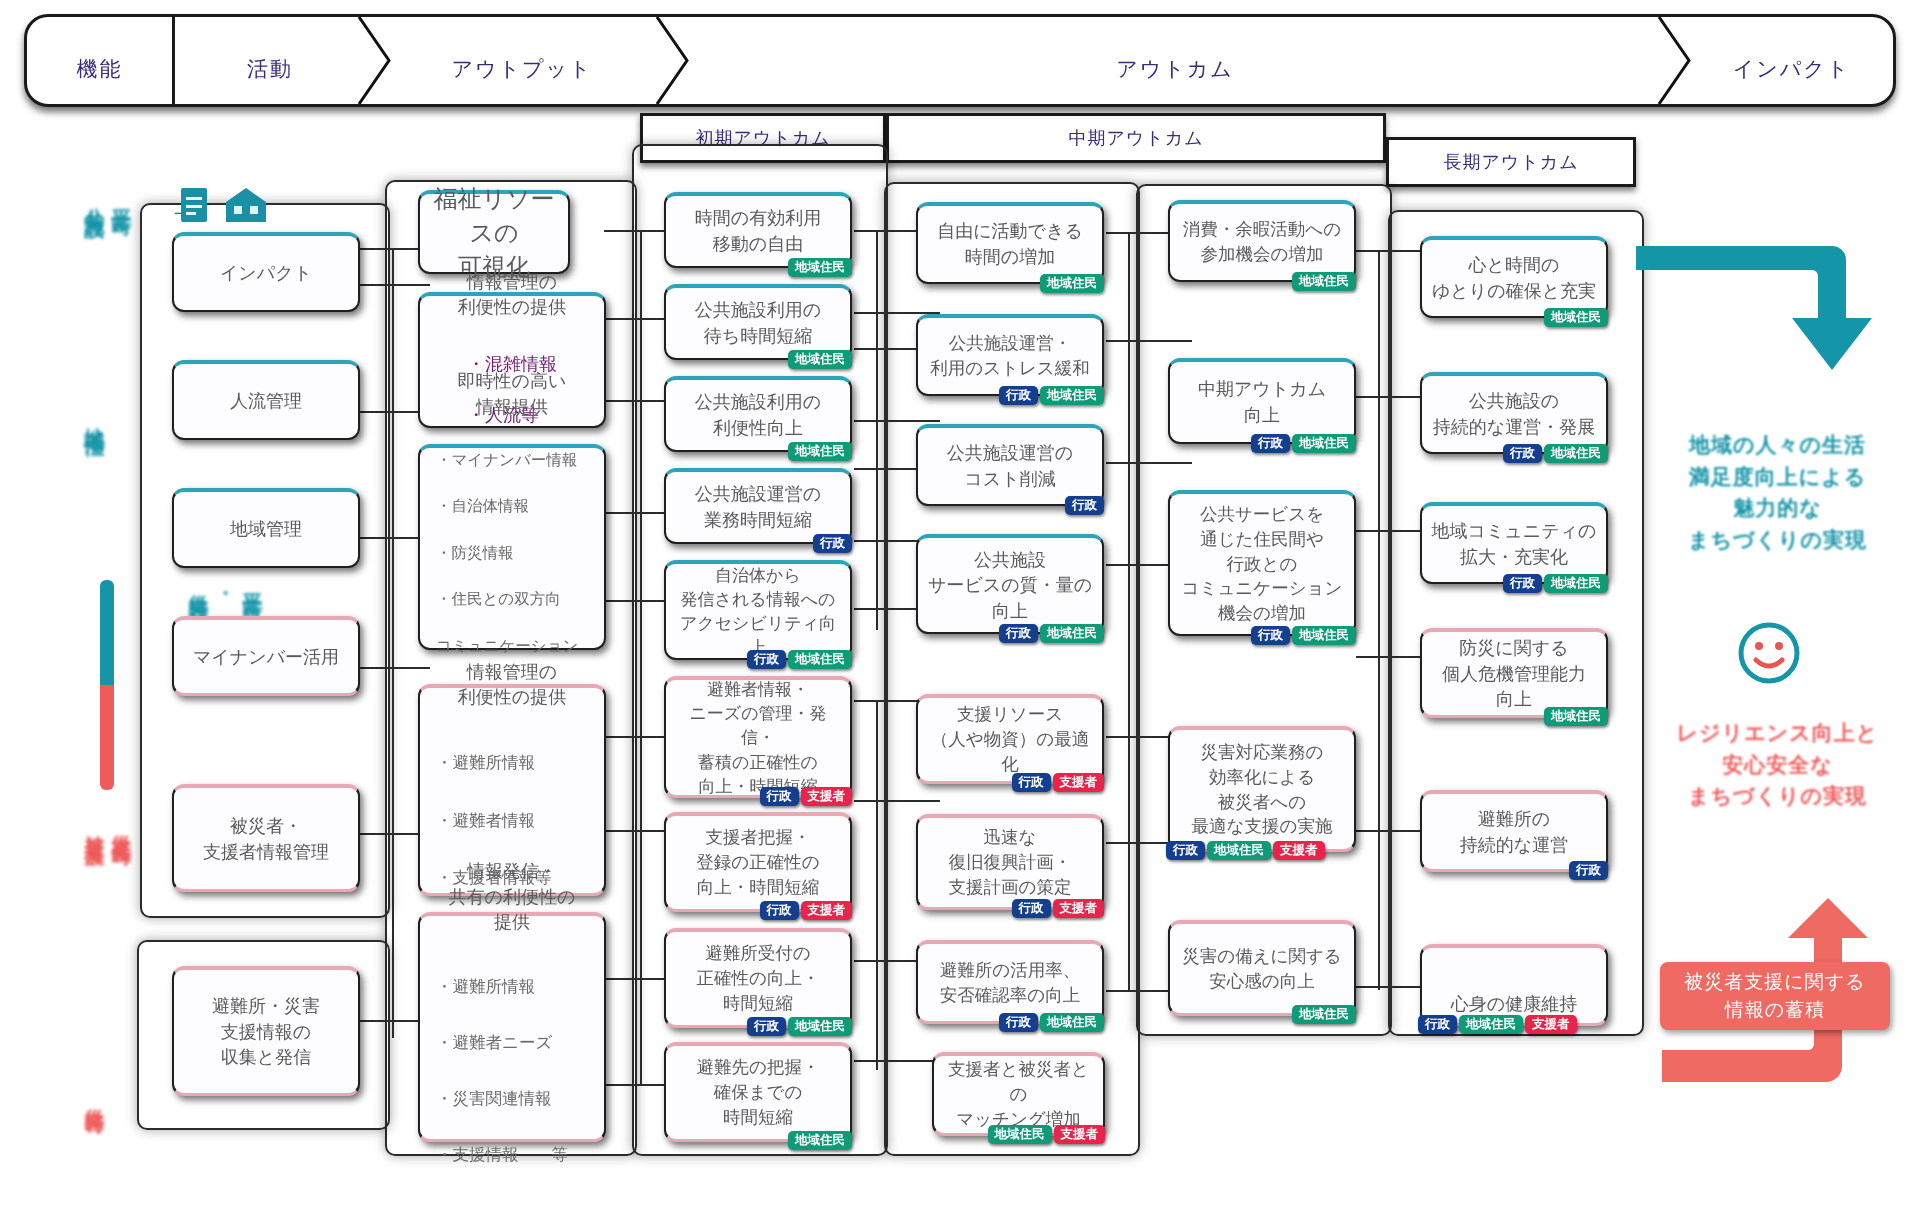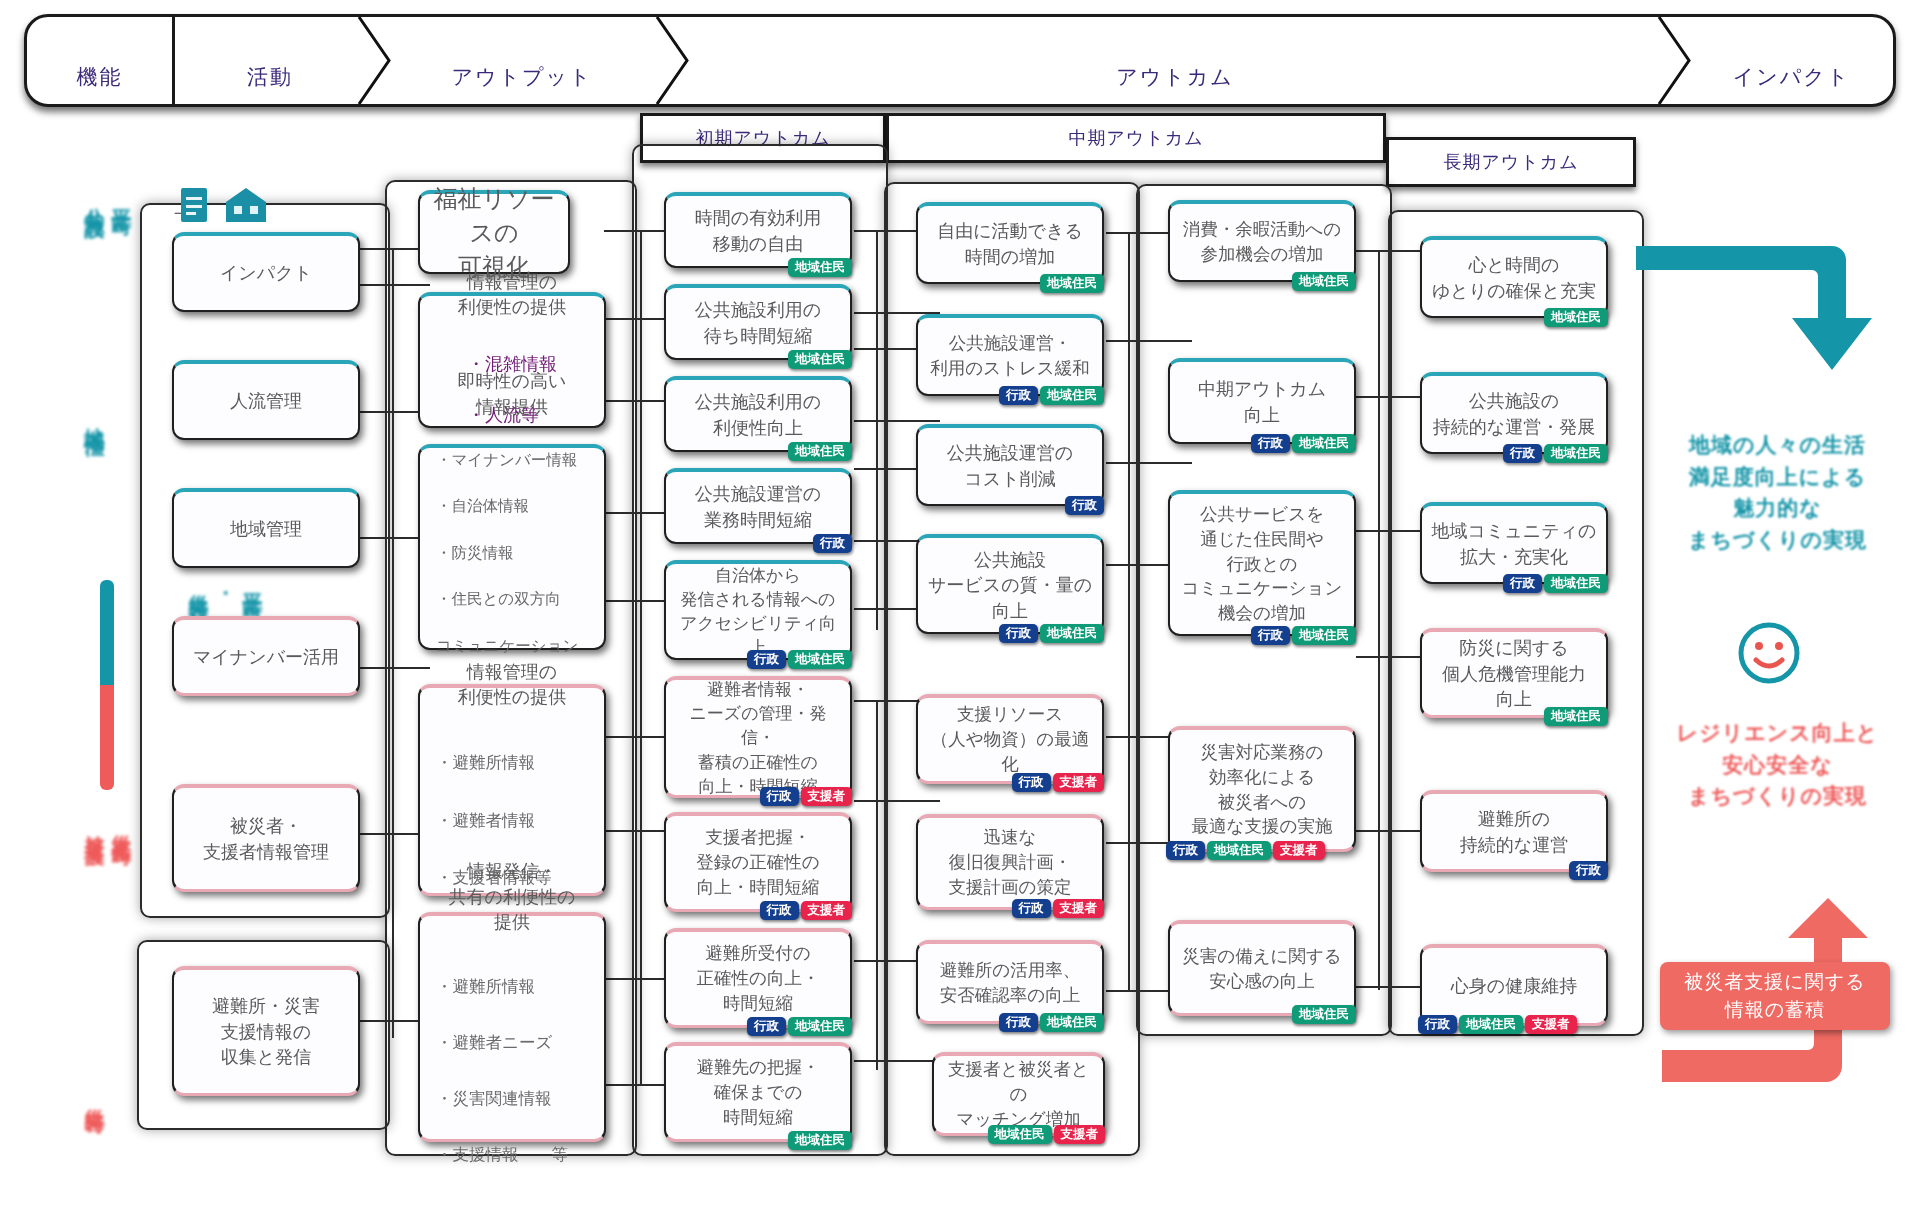--- a/index.html
+++ b/index.html
@@ -12,21 +12,21 @@
   }
   #stage { position:absolute; left:0; top:0; width:1920px; height:1214px; }
 
   
   .chevbar {
     position:absolute; left:24px; top:14px; width:1872px; height:93px;
     background:#ffffff; border:3px solid #1a1a1a; border-radius:24px;
     box-shadow:0 5px 7px rgba(0,0,0,.55);
   }
   .chev {
-    position:absolute; top:16px; height:87px;
+    position:absolute; top:8px; height:87px;
     display:flex; align-items:center; justify-content:center;
     color:#3b2a7a; font-size:21px; letter-spacing:2px;border-radius:6px;
   }
   .vsep { position:absolute; top:0; width:3px; height:87px; background:#1a1a1a; }
   .chevarrow {
     position:absolute; top:0; width:34px; height:87px; pointer-events:none;
   }
   .chevarrow svg { display:block; }
 
   
@@ -543,21 +543,21 @@
       <span class="badge b-res">地域住民</span>
     </div>
   </div>
   <div class="node t-pink" style="left:1420px;top:790px;width:188px;height:82px;font-size:18px;">
     <div class="ttl">避難所の
 持続的な運営</div>
     <div class="badges">
       <span class="badge b-gov">行政</span>
     </div>
   </div>
-  <div class="node t-pink" style="left:1420px;top:944px;width:188px;height:82px;font-size:18px;">
+  <div class="node t-pink" style="left:1420px;top:944px;width:188px;height:82px;font-size:18px;justify-content:flex-end;">
     <div class="ttl">心身の健康維持</div>
     <div class="badges" style="left:-4px;right:auto;">
       <span class="badge b-gov">行政</span>
       <span class="badge b-res">地域住民</span>
       <span class="badge b-sup">支援者</span>
     </div>
   </div>
 
   <div style="position:absolute;left:1636px;top:238px;">
     <svg width="250" height="140" viewBox="0 0 250 140">

